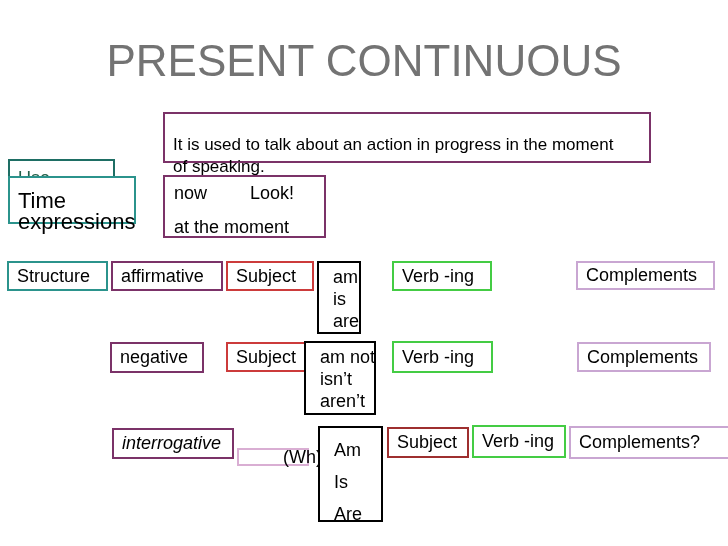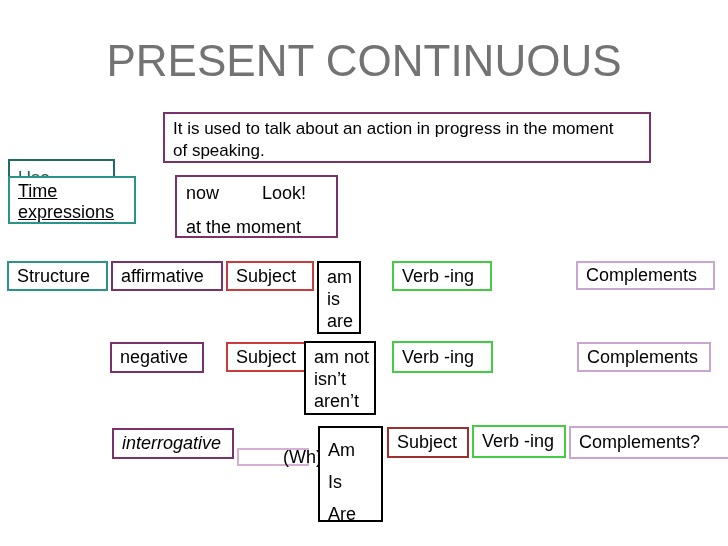--- a/index.html
+++ b/index.html
@@ -19,28 +19,28 @@
   .b-teal{border-color:var(--teal);}
   .b-tealdark{border-color:var(--teal_dark);}
   .b-purple{border-color:var(--purple);}
   .b-red{border-color:var(--red);}
   .b-reddark{border-color:var(--red_dark);}
   .b-green{border-color:var(--green);}
   .b-lavender{border-color:var(--lavender);}
   .b-pink{border-color:var(--pink);}
   .b-black{border-color:var(--black);}
   .use-text{color:var(--green_text);}
-  .usage{padding:4px 8px;font-size:17px;line-height:22px;}
+  .usage{padding:20px 8px;font-size:17px;line-height:22px;}
   .usage div{white-space:nowrap;}
-  .timeexp{padding:3px 8px;font-size:18px;line-height:21px;text-decoration:underline;}
+  .timeexp{padding:12px 8px;font-size:22px;line-height:21px;}
   .examples{font-size:18px;line-height:22px;}
   .examples .ln1{margin:5px 0 0 9px;}
   .examples .now{display:inline-block;width:71px;}
   .examples .ln2{margin:12px 0 0 9px;}
-  .auxbox{padding:3px 0 0 8px;font-size:18px;line-height:22px;}
+  .auxbox{padding:3px 0 0 14px;font-size:18px;line-height:22px;}
   .auxbox div{white-space:nowrap;}
   .auxbox.tall{padding-top:6px;line-height:32px;}
 </style>
 </head>
 <body>
 
 <div id="slide">
 
   <div class="title">PRESENT CONTINUOUS</div>
 
@@ -50,21 +50,21 @@
 
   <div class="box usage b-purple" style="left:163px;top:112px;width:488px;height:51px;">
     <div>It is used to talk about an action in progress in the moment</div>
     <div>of speaking.</div>
   </div>
 
   <div class="box timeexp b-teal" style="left:8px;top:176px;width:128px;height:48px;">
     <span>Time expressions</span>
   </div>
 
-  <div class="box examples b-purple" style="left:163px;top:175px;width:163px;height:63px;margin-left:12px;">
+  <div class="box examples b-purple" style="left:163px;top:175px;width:163px;height:63px;">
     <div class="ln1">
       <span class="now">now</span>
       <span>Look!</span>
     </div>
     <div class="ln2">at the moment</div>
   </div>
 
   <div class="box hbox b-teal" style="left:7px;top:261px;width:101px;height:30px;">
     <span>Structure</span>
   </div>

